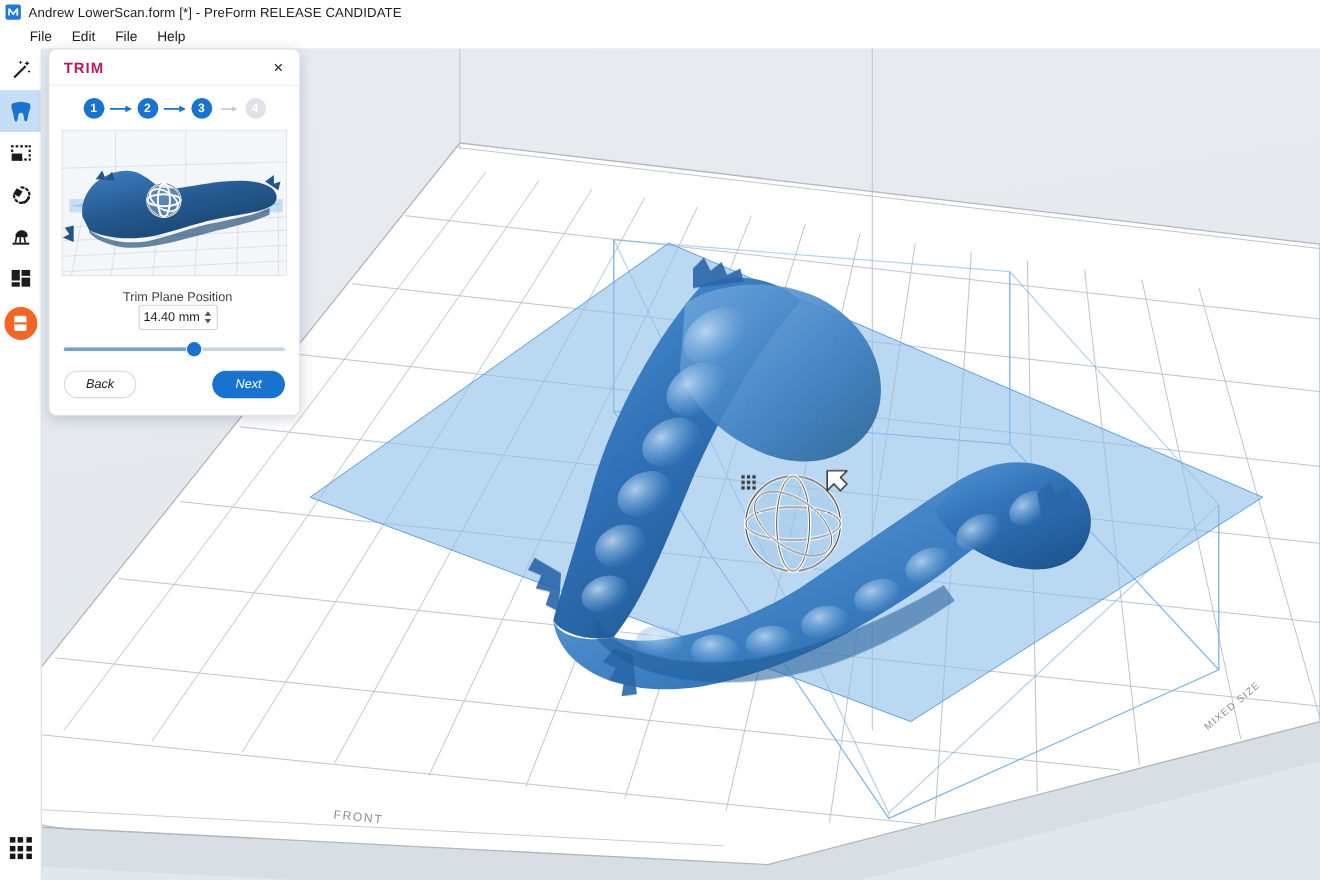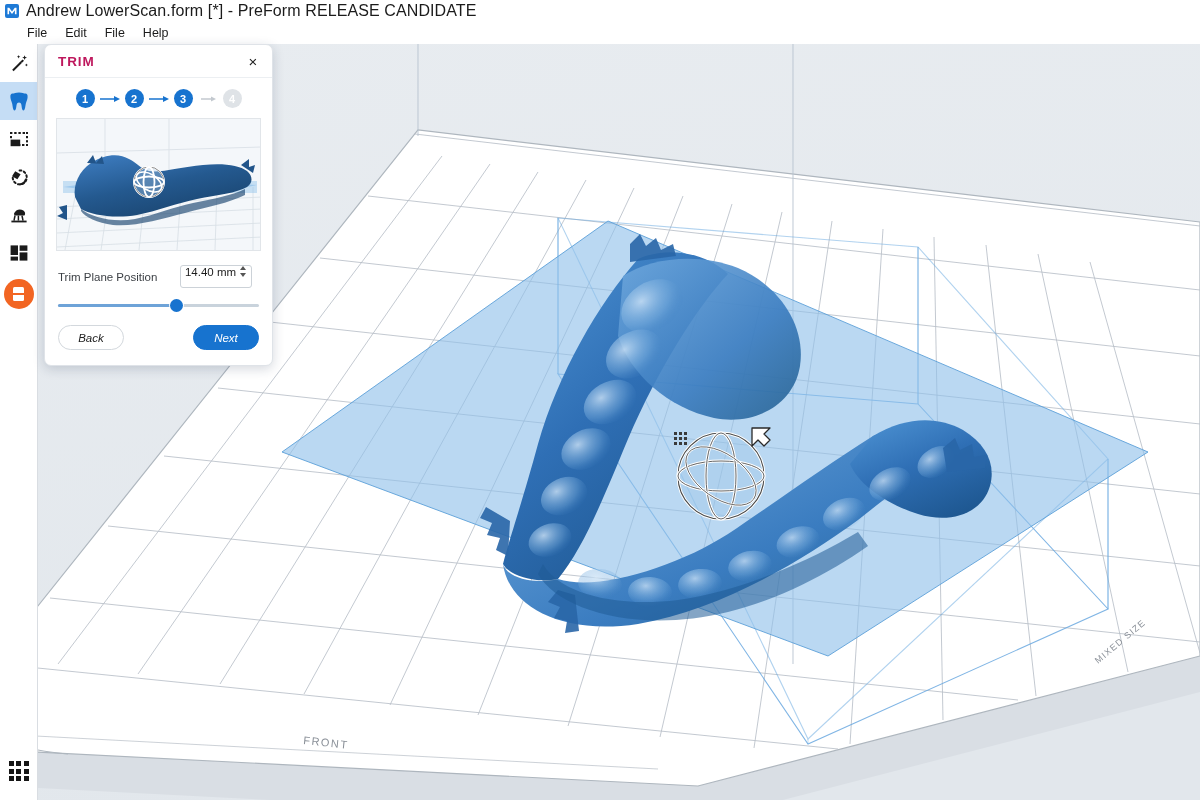--- a/index.html
+++ b/index.html
@@ -29,21 +29,21 @@
   .app-icon {
     width: 14px; height: 14px;
     border-radius: 2px;
     background: #1e7ad6;
     margin-right: 7px;
     position: relative;
     flex: 0 0 auto;
   }
   .app-icon svg { position: absolute; left: 1px; top: 1px; }
   .title-text {
-    font-size: 16px;
+    font-size: 12px;
     color: #1b1b1b;
     white-space: nowrap;
     letter-spacing: 0.1px;
   }
 
   
   .menubar {
     position: absolute; left: 16px; top: 22px;
     width: 1200px; height: 22px;
     background: #ffffff;
@@ -190,33 +190,34 @@
 
   .panel-desc {
     font-size: 11.5px;
     color: #3b3f44;
     line-height: 15px;
     padding: 11px 13px 0 13px;
   }
 
   .field-row {
     display: flex; align-items: center;
-    padding: 14px 20px 0 13px;
+    padding: 14px 7px 0 13px;
+    flex-direction: column;
   }
   .field-label {
     font-size: 11.5px;
     color: #3b3f44;
     flex: 1 1 auto;
   }
   .spin {
     width: 72px; height: 23px;
     border: 1px solid #ccd2d8;
     border-radius: 3px;
     background: #fff;
-    display: flex; align-items: flex-start;
+    display: flex; align-items: center;
     box-sizing: border-box;
     padding-right: 3px;
   }
   .spin-val {
     flex: 1 1 auto;
     text-align: center;
     font-size: 11.5px;
     color: #1b1b1b;
   }
   .spin-arrows {

